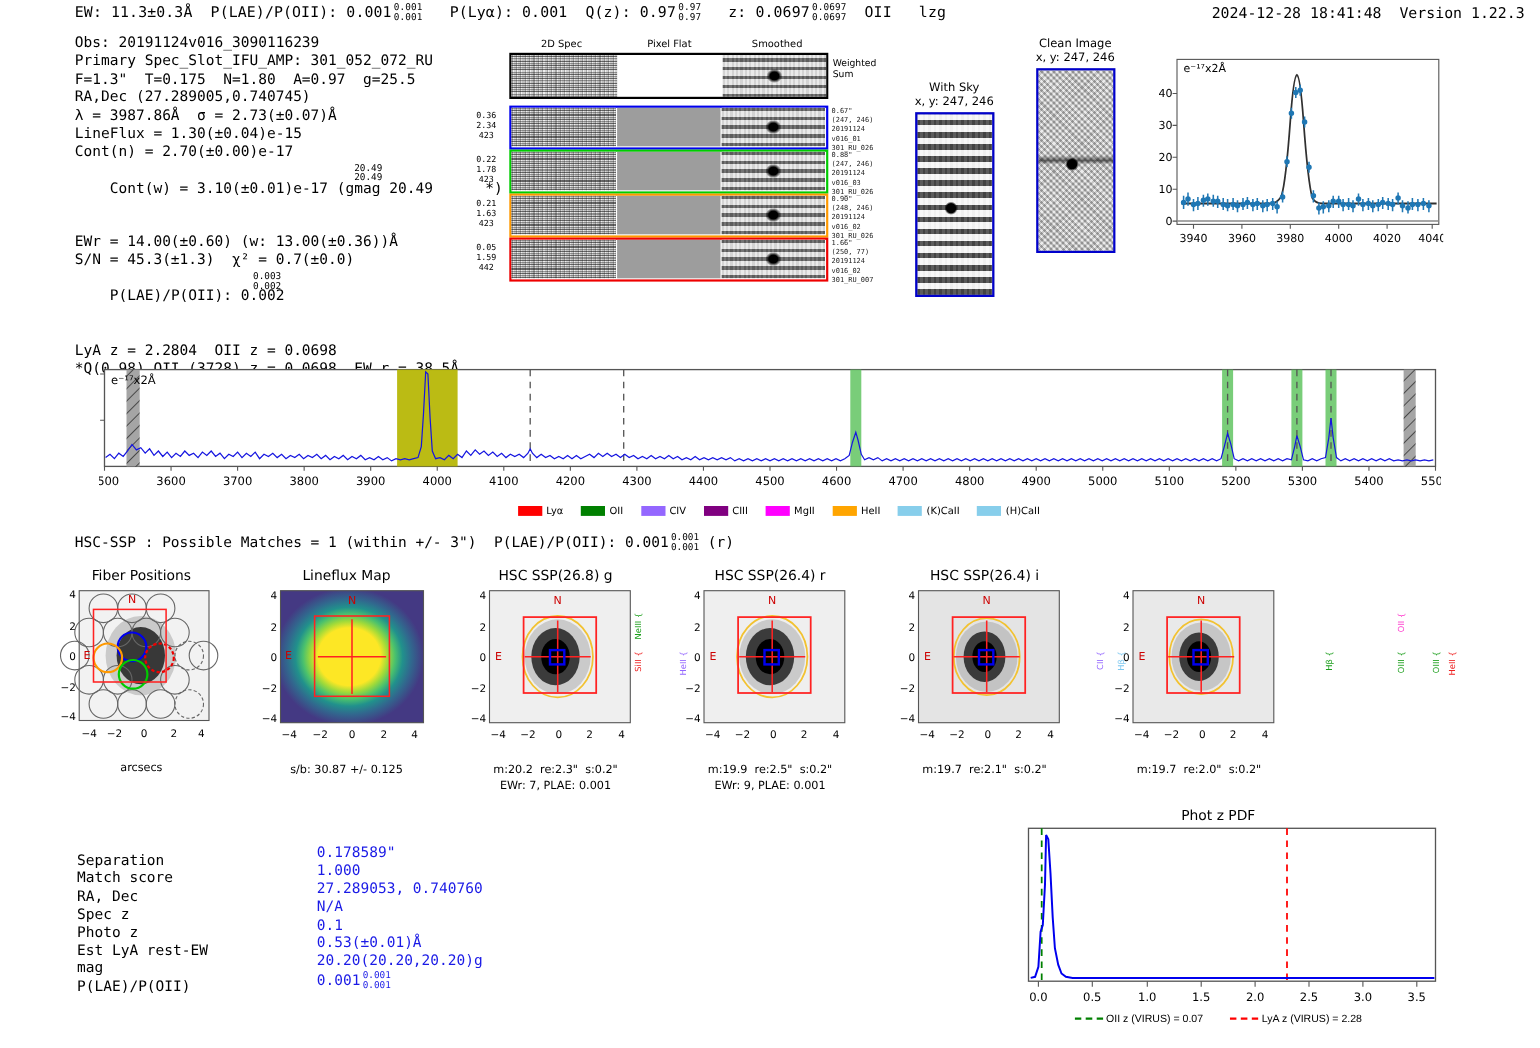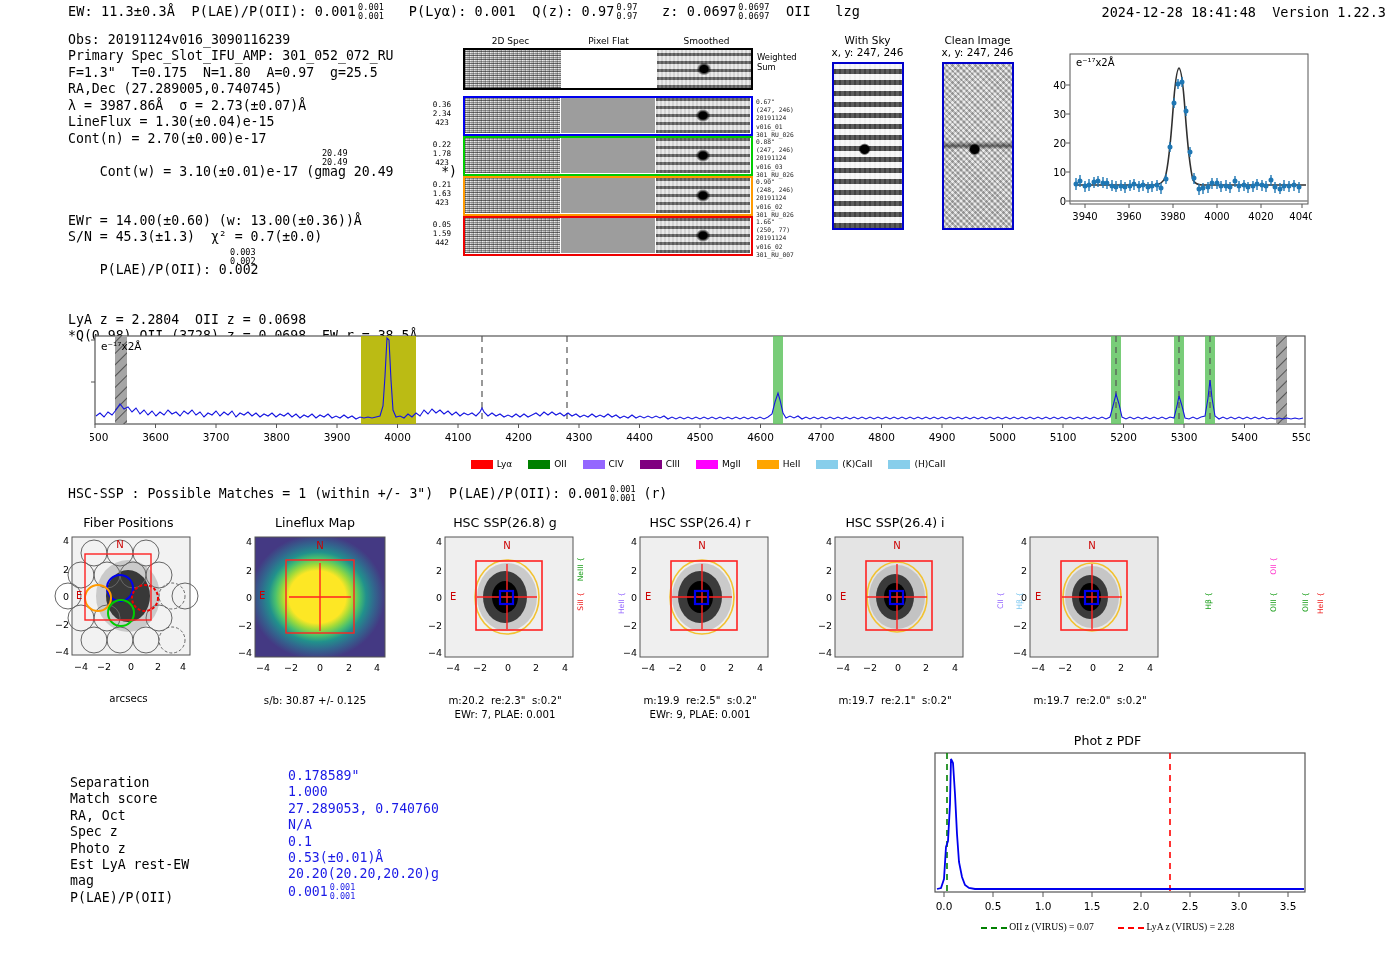--- a/index.html
+++ b/index.html
@@ -148,21 +148,21 @@
 442</div>
     <div class="abs mono rowmeta" style="left:293px;top:122px;width:60px;">1.66"
 (250, 77)
 20191124
 v016_02
 301_RU_007</div>
   </div>
 </div>
 
 <div class="abs" style="left:820px;top:34px;width:95px;">
-  <div class="sans" style="font-size:10.5px;text-align:center;">With Sky</div>
+  <div class="sans" style="font-size:10.5px;text-align:center;margin-top:40px;">With Sky</div>
   <div class="sans" style="font-size:10.5px;text-align:center;">x, y: 247, 246</div>
   <div style="margin:4px auto 0;width:72px;height:168px;border:2px solid #0000cc;box-sizing:border-box;
       background:
         radial-gradient(circle 6px at 45% 52%, #000 0 70%, rgba(0,0,0,0) 100%),
         repeating-linear-gradient(0deg, rgba(0,0,0,.55) 0 5px, rgba(255,255,255,.85) 5px 11px),
         repeating-linear-gradient(90deg, rgba(0,0,0,.22) 0 2px, rgba(255,255,255,.22) 2px 5px),
         #bbbbbb;"></div>
 </div>
 
 <div class="abs" style="left:930px;top:34px;width:95px;">
@@ -678,21 +678,21 @@
       <text x="121" y="138">2</text>
         <text x="150" y="138">4</text>
     </g>
   </svg>
   <div class="imgcap" style="left:0;top:180px;width:180px;">m:19.7  re:2.0"  s:0.2"</div>
 </div>
 
 <div class="abs mono" id="tbl-keys">
   <div>Separation</div>
   <div>Match score</div>
-  <div>RA, Oct</div>
+  <div>RA, Dec</div>
   <div>Spec z</div>
   <div>Photo z</div>
   <div>Est LyA rest-EW</div>
   <div>mag</div>
   <div>P(LAE)/P(OII)</div>
 </div>
 <div class="abs mono" id="tbl-vals">
   <div>0.178589"</div>
   <div>1.000</div>
   <div>27.289053, 0.740760</div>
@@ -727,21 +727,21 @@
       <text x="39" y="161">0.0</text>
         <text x="88" y="161">0.5</text>
         <text x="138" y="161">1.0</text>
       <text x="187" y="161">1.5</text>
         <text x="236" y="161">2.0</text>
         <text x="285" y="161">2.5</text>
       <text x="334" y="161">3.0</text>
         <text x="383" y="161">3.5</text>
     </g>
   </svg>
-  <div class="abs" style="left:0;top:188px;width:405px;text-align:center;font-size:9.6px;font-family:Liberation Serif, serif;">
+  <div class="abs" style="left:0;top:188px;width:405px;text-align:center;font-size:9.6px;font-family:Liberation Sans, sans-serif;">
     <span style="margin-right:22px;">
       <svg width="26" height="8" style="display:inline-block;vertical-align:middle;">
           <line x1="0" y1="4" x2="26" y2="4" stroke="#008000" stroke-width="2" stroke-dasharray="6,4"></line>
         </svg>
       <span>OII z (VIRUS) = 0.07</span>
     </span>
     <span>
       <svg width="26" height="8" style="display:inline-block;vertical-align:middle;">
           <line x1="0" y1="4" x2="26" y2="4" stroke="#ff0000" stroke-width="2" stroke-dasharray="6,4"></line>
         </svg>

